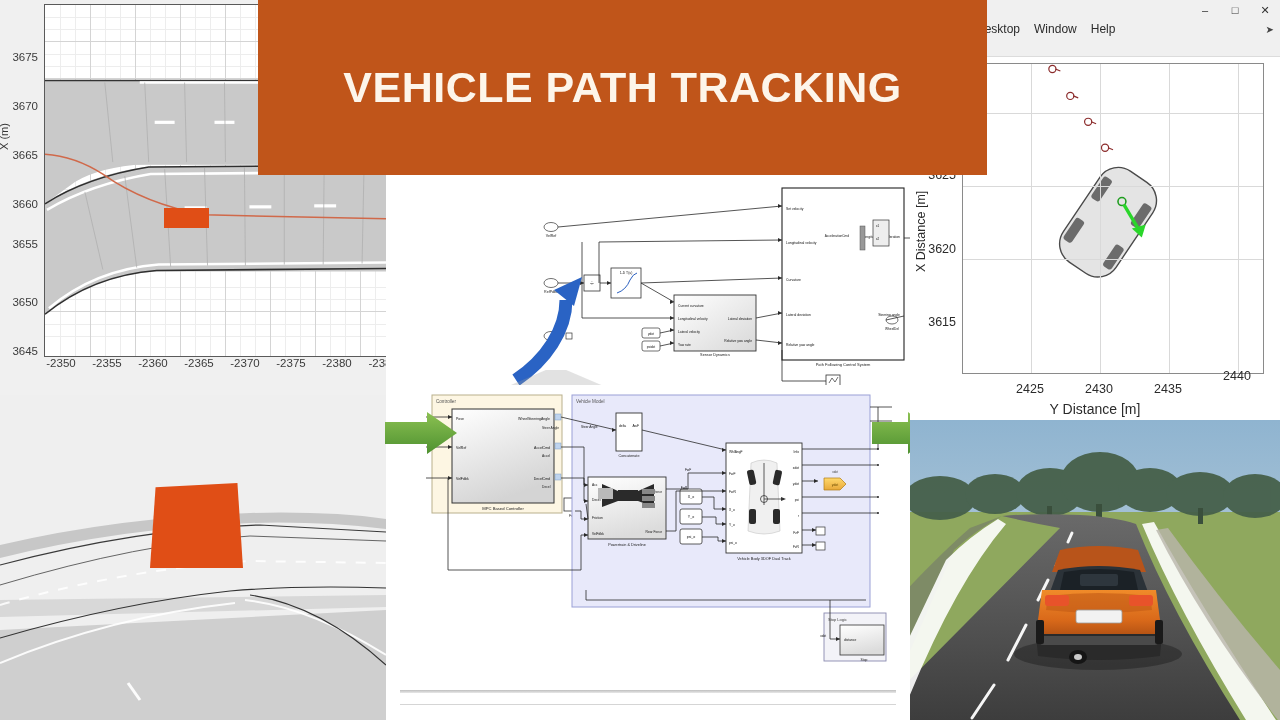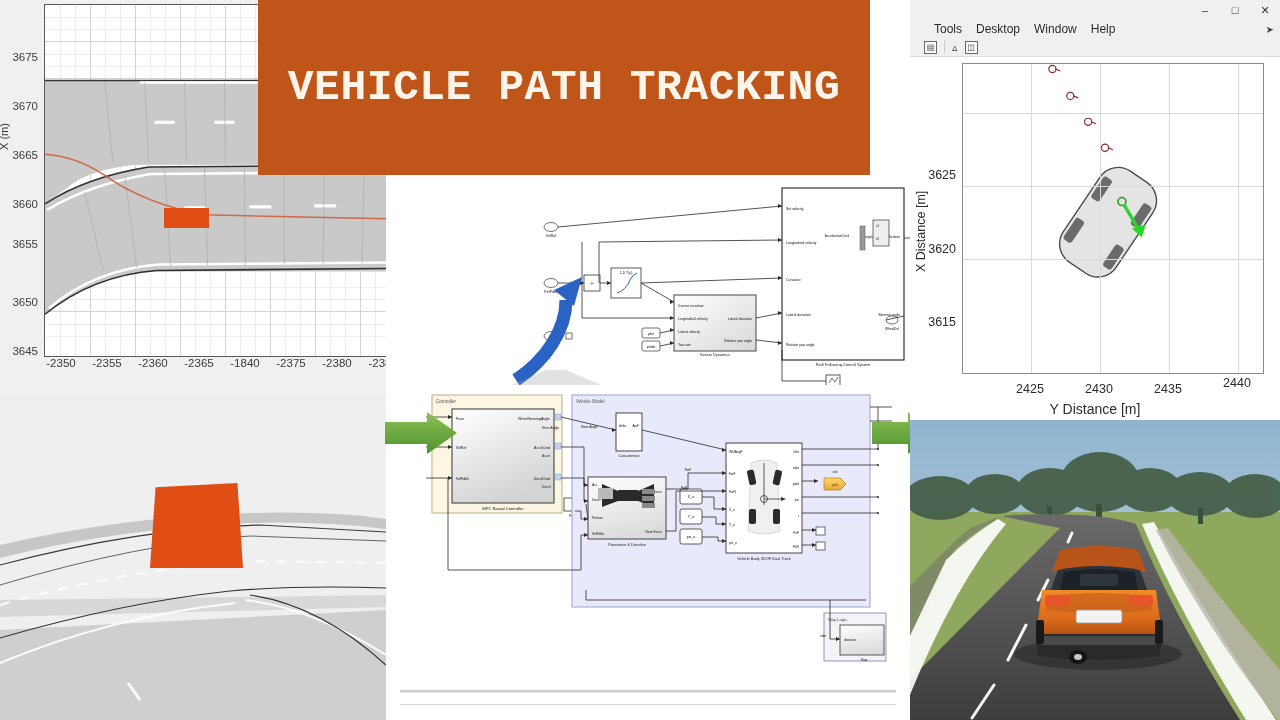--- a/index.html
+++ b/index.html
@@ -58,22 +58,22 @@
   .rplot{position:absolute;left:52px;top:6px;right:16px;bottom:46px;background:#fff;border:1px solid #8a8a8a;}
   .rgrid-v{position:absolute;width:1px;top:0;bottom:0;background:#d9d9d9;}
   .rgrid-h{position:absolute;height:1px;left:0;right:0;background:#d9d9d9;}
   .rylab{position:absolute;left:4px;top:215px;transform:rotate(-90deg);transform-origin:left top;font-size:12.5px;color:#2b2b2b;white-space:nowrap;}
   .rxlab{position:absolute;left:0;right:0;bottom:3px;text-align:center;font-size:14px;color:#2b2b2b;}
   .rytick{position:absolute;right:324px;font-size:12.5px;color:#2b2b2b;text-align:right;}
   .rxtick{position:absolute;font-size:12.5px;color:#2b2b2b;transform:translateX(-50%);}
   .camview{position:absolute;left:0;top:420px;right:0;bottom:0;overflow:hidden;background:#9fbcd0;}
 
   
-  .banner{position:absolute;left:258px;top:0;width:612px;height:175px;background:#c0551a;z-index:50;
-          display:flex;flex-direction:column;align-items:center;justify-content:center;font-family:Liberation Mono, monospace;}
+  .banner{position:absolute;left:258px;top:0;width:729px;height:175px;background:#c0551a;z-index:50;
+          display:flex;flex-direction:column;align-items:center;justify-content:center;}
   .banner h1{margin:0;font-size:43px;font-weight:bold;color:#fdf5ea;letter-spacing:.5px;line-height:1.05;text-align:center;}
   .banner h2{margin:6px 0 0 0;font-size:38px;font-weight:bold;color:#fdf5ea;line-height:1.05;text-align:center;}
 </style>
 </head>
 <body>
 
 <div class="root">
 
   <div class="left-col">
 
@@ -177,21 +177,21 @@
           <path d="M0,150 Q30,152 58,170 Q100,200 160,211 L342,215" stroke="#d0694a" stroke-width="1.5" fill="none"></path>
         </svg>
         <div class="egorect" style="left:119px;top:203px;width:45px;height:20px;"></div>
       </div>
 
       <div class="xtickwrap">
         <span style="left:17px">-2350</span>
         <span style="left:63px">-2355</span>
         <span style="left:109px">-2360</span>
         <span style="left:155px">-2365</span>
-        <span style="left:201px">-1840</span>
+        <span style="left:201px">-2370</span>
         <span style="left:247px">-2375</span>
         <span style="left:293px">-2380</span>
         <span style="left:336px">-238</span>
       </div>
     </div>
 
     <div class="scene3d">
       <svg width="386" height="325" viewBox="0 0 386 325" preserveAspectRatio="none">
         <rect x="0" y="0" width="386" height="325" fill="#efefef"></rect>
         <path d="M0,235 L386,215 L386,325 L0,325 Z" fill="#cfcfcf"></path>
@@ -608,21 +608,21 @@
             <line x1="162" y1="141" x2="178" y2="168" stroke="#2ad62a" stroke-width="3.4"></line>
             <polygon points="180,174 170,165 184,161" fill="#2ad62a"></polygon>
           </g>
         </svg>
       </div>
 
       <div>
         <div class="rxtick" style="left:120px;top:325px">2425</div>
         <div class="rxtick" style="left:189px;top:325px">2430</div>
         <div class="rxtick" style="left:258px;top:325px">2435</div>
-        <div class="rxtick" style="left:327px;top:319px">2440</div>
+        <div class="rxtick" style="left:327px;top:312px">2440</div>
       </div>
 
       <div class="rxlab">Y Distance [m]</div>
     </div>
 
     <div class="camview">
       <svg width="370" height="300" viewBox="0 0 370 300" preserveAspectRatio="none">
         <defs>
           <linearGradient id="sky" x1="0" y1="0" x2="0" y2="1">
             <stop offset="0%" stop-color="#8fb4d0"></stop>

